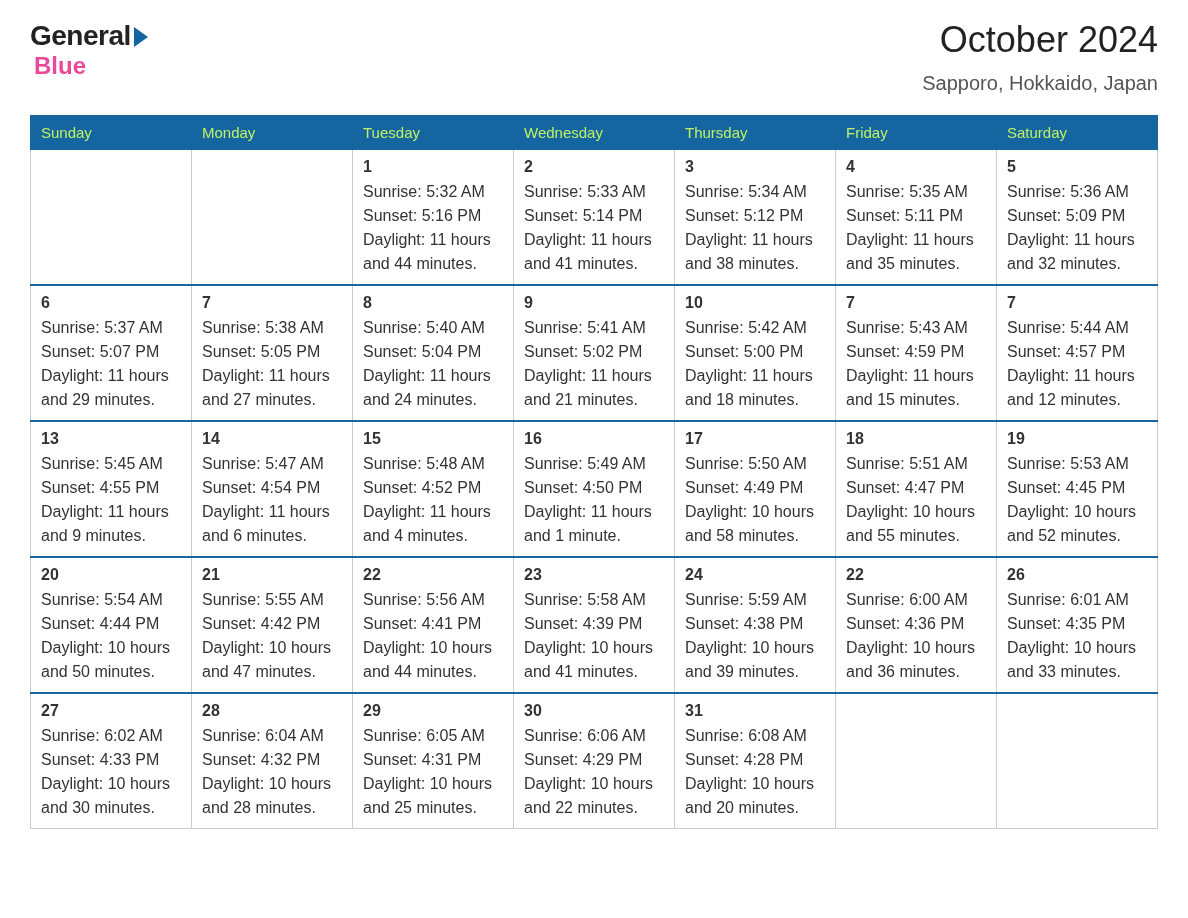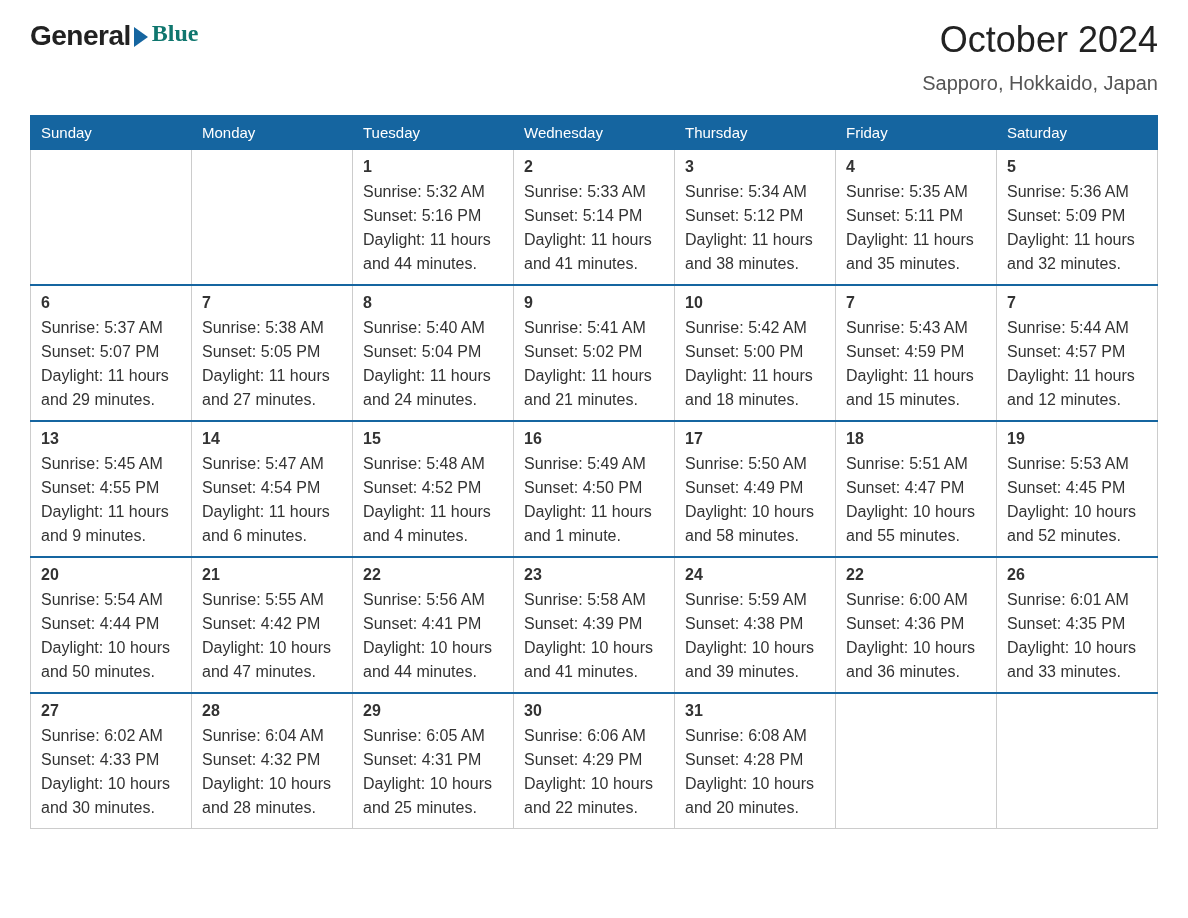--- a/index.html
+++ b/index.html
@@ -12,21 +12,21 @@
       min-height: 918px;
     }
     .header-area {
       display: flex;
       justify-content: space-between;
       align-items: flex-start;
       margin-bottom: 20px;
     }
     .logo {
       display: flex;
-      flex-direction: row;
+      flex-direction: column;
       align-items: flex-start;
     }
     .logo-top {
       display: flex;
       align-items: center;
     }
     .logo-general {
       font-size: 28px;
       font-weight: bold;
       color: #222;
@@ -37,23 +37,22 @@
       height: 0;
       border-left: 14px solid #1565a0;
       border-top: 10px solid transparent;
       border-bottom: 10px solid transparent;
       margin-left: 3px;
       margin-top: 2px;
     }
     .logo-blue {
       font-size: 24px;
       font-weight: bold;
-      color: #0f766e;
+      color: #ec4899;
       margin-left: 4px;
-      font-family: Liberation Serif, serif;
     }
     .title-area {
       text-align: right;
     }
     .main-title {
       font-size: 36px;
       font-weight: normal;
       color: #222;
       line-height: 1.1;
     }
@@ -62,21 +61,21 @@
       color: #555;
       margin-top: 12px;
     }
     table {
       width: 100%;
       border-collapse: collapse;
       table-layout: fixed;
     }
     thead tr th {
       background-color: #1565a0;
-      color: #ffffff;
+      color: #bef264;
       font-size: 15px;
       font-weight: normal;
       padding: 8px 10px;
       text-align: left;
       border: 1px solid #1565a0;
     }
     tbody tr td {
       vertical-align: top;
       border: 1px solid #ccc;
       padding: 8px 10px;

